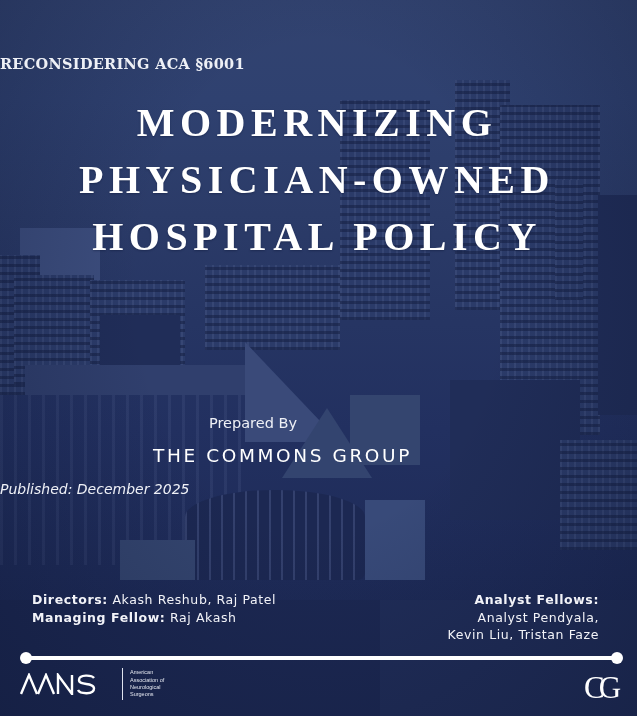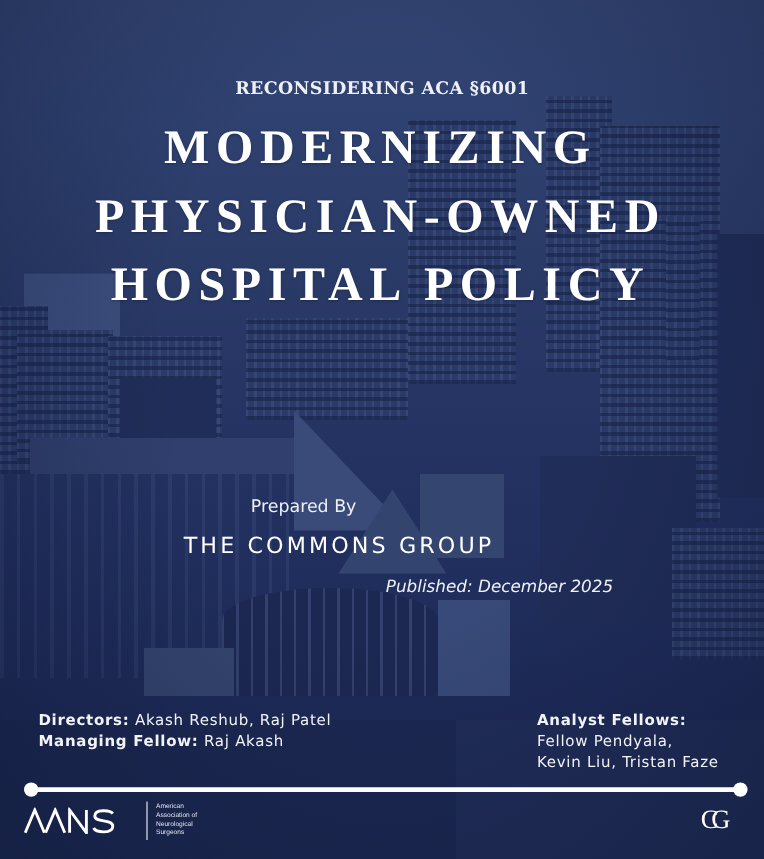--- a/index.html
+++ b/index.html
@@ -44,21 +44,21 @@
       background: #1c2852;
       background-image: repeating-linear-gradient(90deg, rgba(95,110,160,0.35) 0 2px, transparent 2px 12px);
     }
     .vignette {
       position: absolute; inset: 0;
       background: radial-gradient(ellipse at 50% 40%, rgba(0,0,0,0) 40%, rgba(10,18,45,0.35) 100%);
     }
 
     
     .eyebrow {
-      position: absolute; top: 65px; left: 0; width: 637px; text-align: center;
+      position: absolute; top: 55px; left: 0; width: 637px; 
       font-family: "DejaVu Serif", "Liberation Serif", serif;
       font-size: 14.5px; font-weight: bold; color: #eef0f6; letter-spacing: 0.3px;
     }
     .title {
       position: absolute; top: 94px; left: 0; width: 634px; text-align: center;
       font-family: "Liberation Serif", "DejaVu Serif", serif;
       font-weight: bold; color: #ffffff;
       font-size: 40px; line-height: 57px; letter-spacing: 5.5px;
       text-shadow: 0 1px 2px rgba(10,18,45,0.35);
     }
@@ -67,31 +67,31 @@
       position: absolute; top: 415px; left: 0; width: 506px; text-align: center;
       font-family: "DejaVu Sans", "Liberation Sans", sans-serif;
       font-size: 14.5px; color: #eef0f6;
     }
     .org {
       position: absolute; top: 445px; left: 0; width: 565px; text-align: center;
       font-family: "DejaVu Sans", "Liberation Sans", sans-serif;
       font-size: 18.5px; color: #ffffff; letter-spacing: 2.6px;
     }
     .published {
-      position: absolute; top: 481px; left: 0; width: 511px; text-align: right;
+      position: absolute; top: 481px; left: 0; width: 511px; text-align: left;
       font-family: "DejaVu Sans", "Liberation Sans", sans-serif;
       font-style: italic; font-size: 14px; color: #eef0f6;
     }
     .credits-left {
       position: absolute; top: 591px; left: 32px;
       font-family: "DejaVu Sans", "Liberation Sans", sans-serif;
       font-size: 12.5px; line-height: 17.5px; color: #f2f3f8; letter-spacing: 0.6px;
     }
     .credits-right {
-      position: absolute; top: 591px; right: 38px; 
+      position: absolute; top: 591px; right: 38px; text-align: right;
       font-family: "DejaVu Sans", "Liberation Sans", sans-serif;
       font-size: 12.5px; line-height: 17.5px; color: #f2f3f8; letter-spacing: 0.6px;
     }
     .b { font-weight: bold; }
     .divider {
       position: absolute; top: 656px; left: 25px; width: 592px; height: 4px;
       background: #ffffff; border-radius: 2px;
     }
     .dot {
       position: absolute; top: 652px; width: 12px; height: 12px; border-radius: 50%;
@@ -108,21 +108,21 @@
       display: flex; align-items: center;
     }
     .aans-sep { width: 1px; height: 32px; background: #dfe3ee; margin: 0 7px 0 10px; }
     .aans-sub {
       font-family: "Liberation Sans", "DejaVu Sans", sans-serif;
       font-size: 5.5px; line-height: 7.3px; color: #e3e6ef; width: 46px;
     }
     .cg {
       position: absolute; top: 670px; left: 584px;
       font-family: "Liberation Serif", "DejaVu Serif", serif;
-      font-size: 22px; color: #ffffff; letter-spacing: -6px;
+      font-size: 31px; color: #ffffff; letter-spacing: -6px;
     }
   </style>
 </head>
 <body>
 
 <div class="cover">
 
   <div class="bg">
     <div class="water"></div>
 
@@ -170,21 +170,21 @@
       <span>Akash Reshub, Raj Patel</span>
     </div>
     <div>
       <span class="b">Managing Fellow:</span>
       <span>Raj Akash</span>
     </div>
   </div>
 
   <div class="credits-right">
     <div class="b">Analyst Fellows:</div>
-    <div>Fellow Pendyala,</div>
+    <div>Analyst Pendyala,</div>
     <div>Kevin Liu, Tristan Faze</div>
   </div>
 
   <div class="divider"></div>
   <div class="dot l"></div>
   <div class="dot r"></div>
 
   <div class="aans">
     <div class="aans-mark">
       <svg width="92" height="22" viewBox="0 0 92 22">

